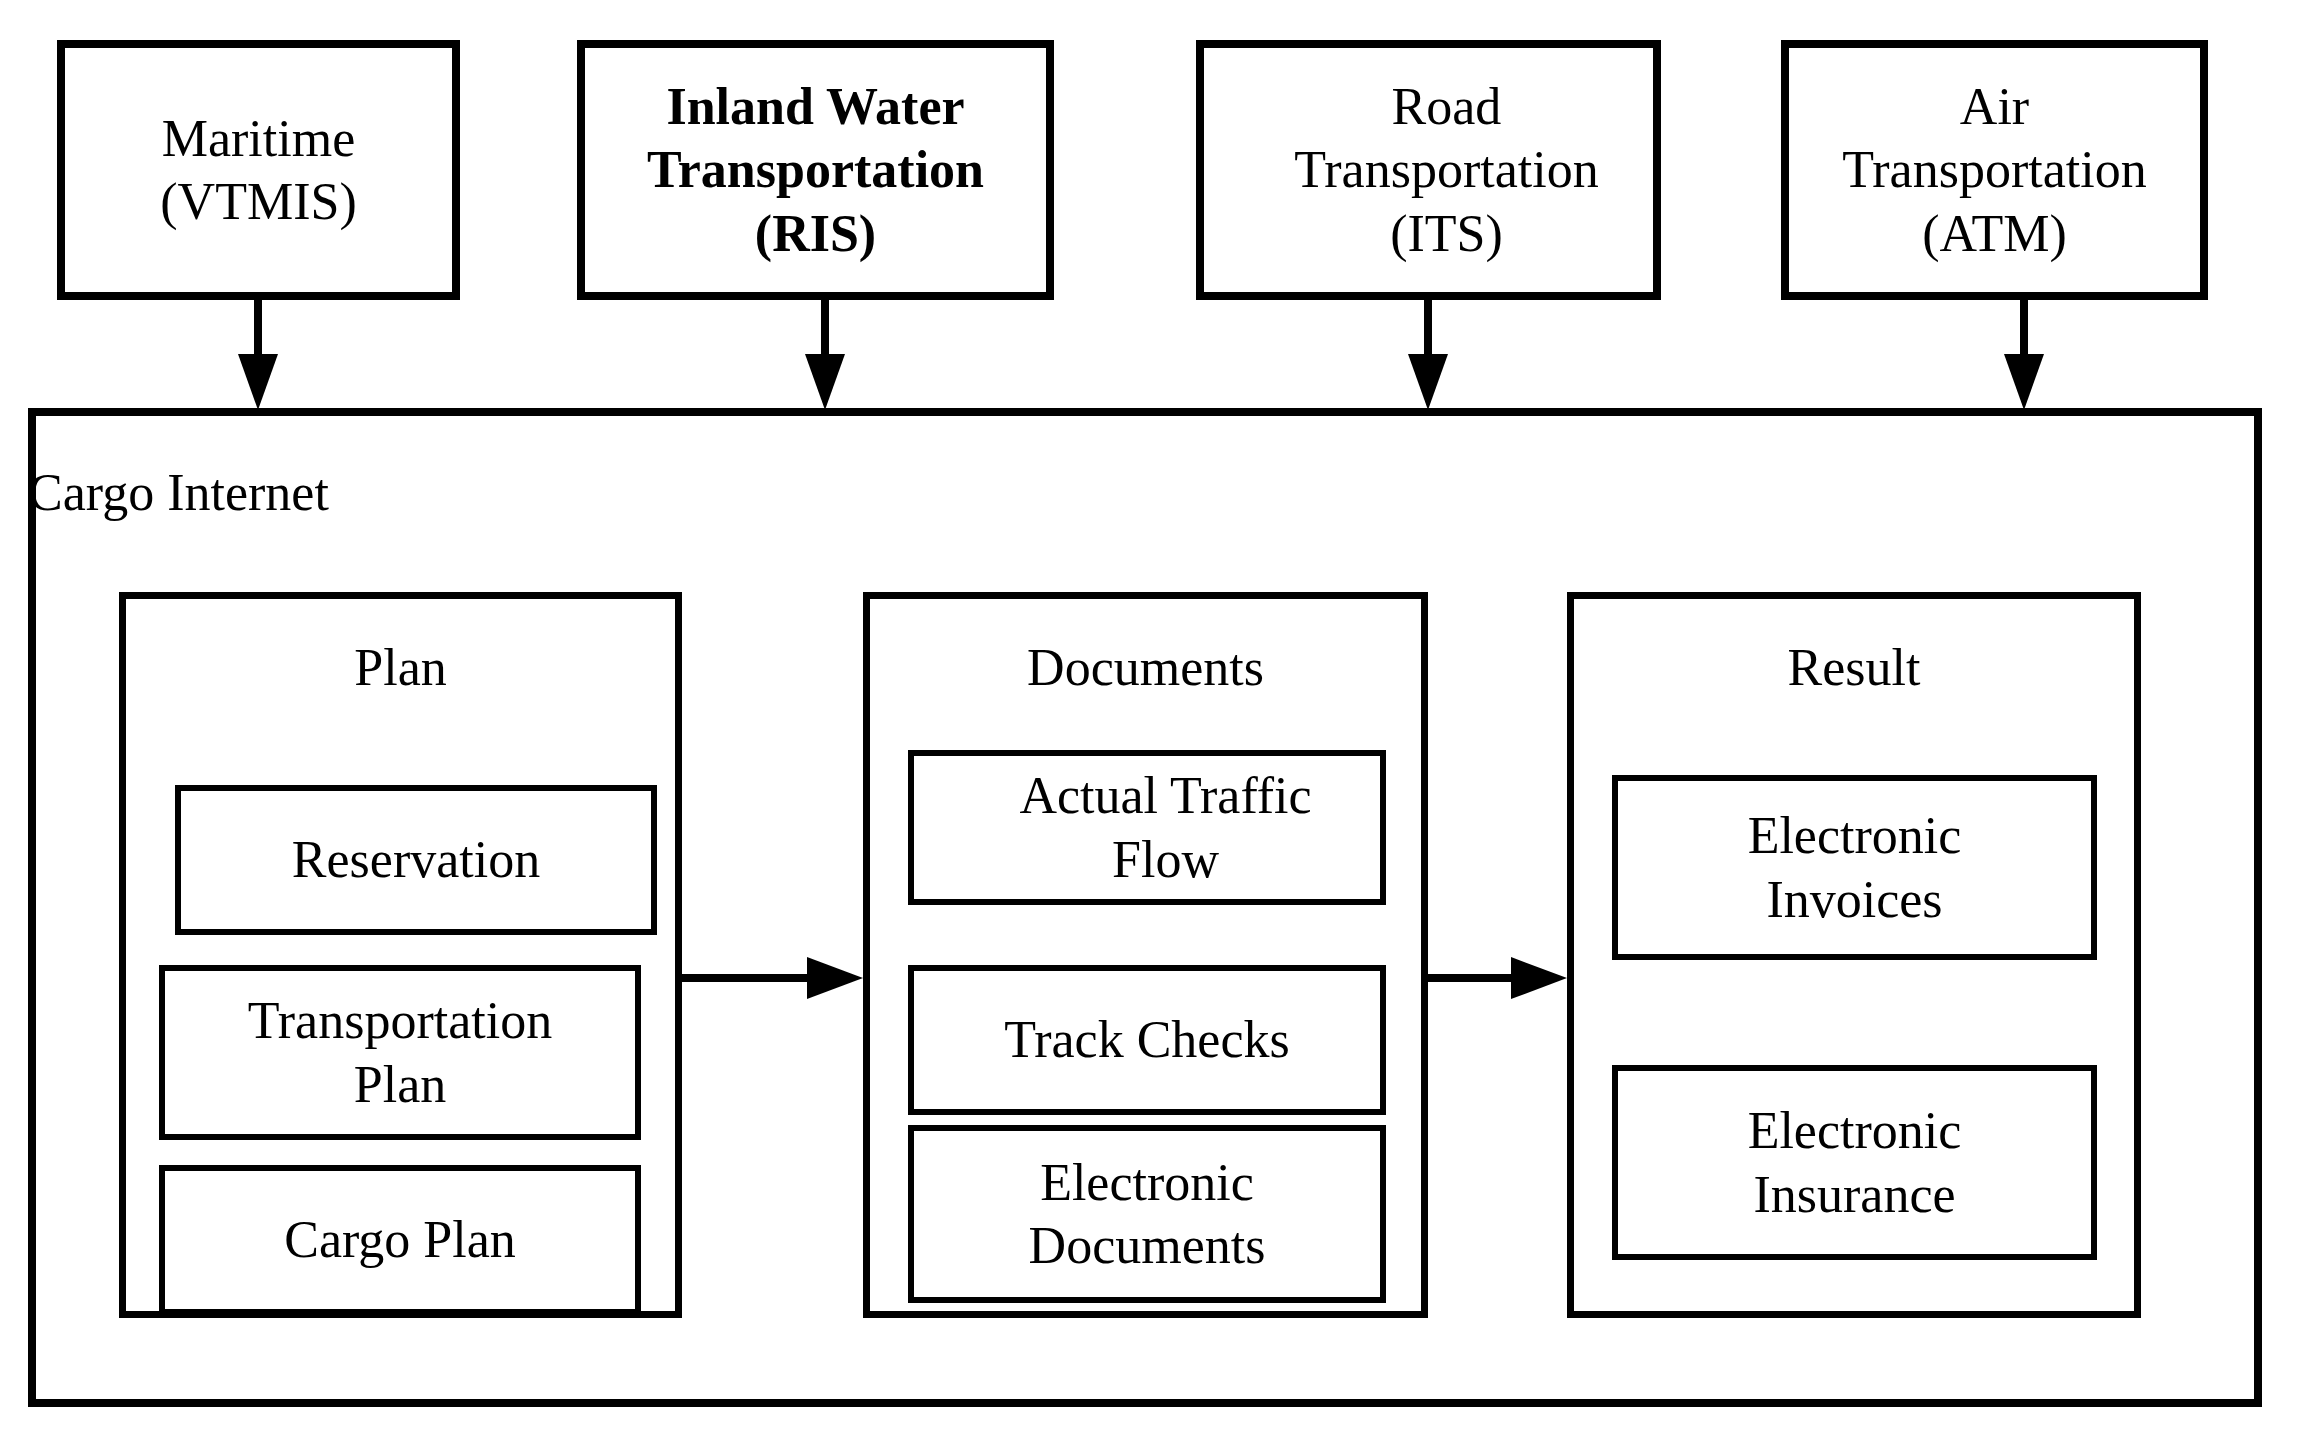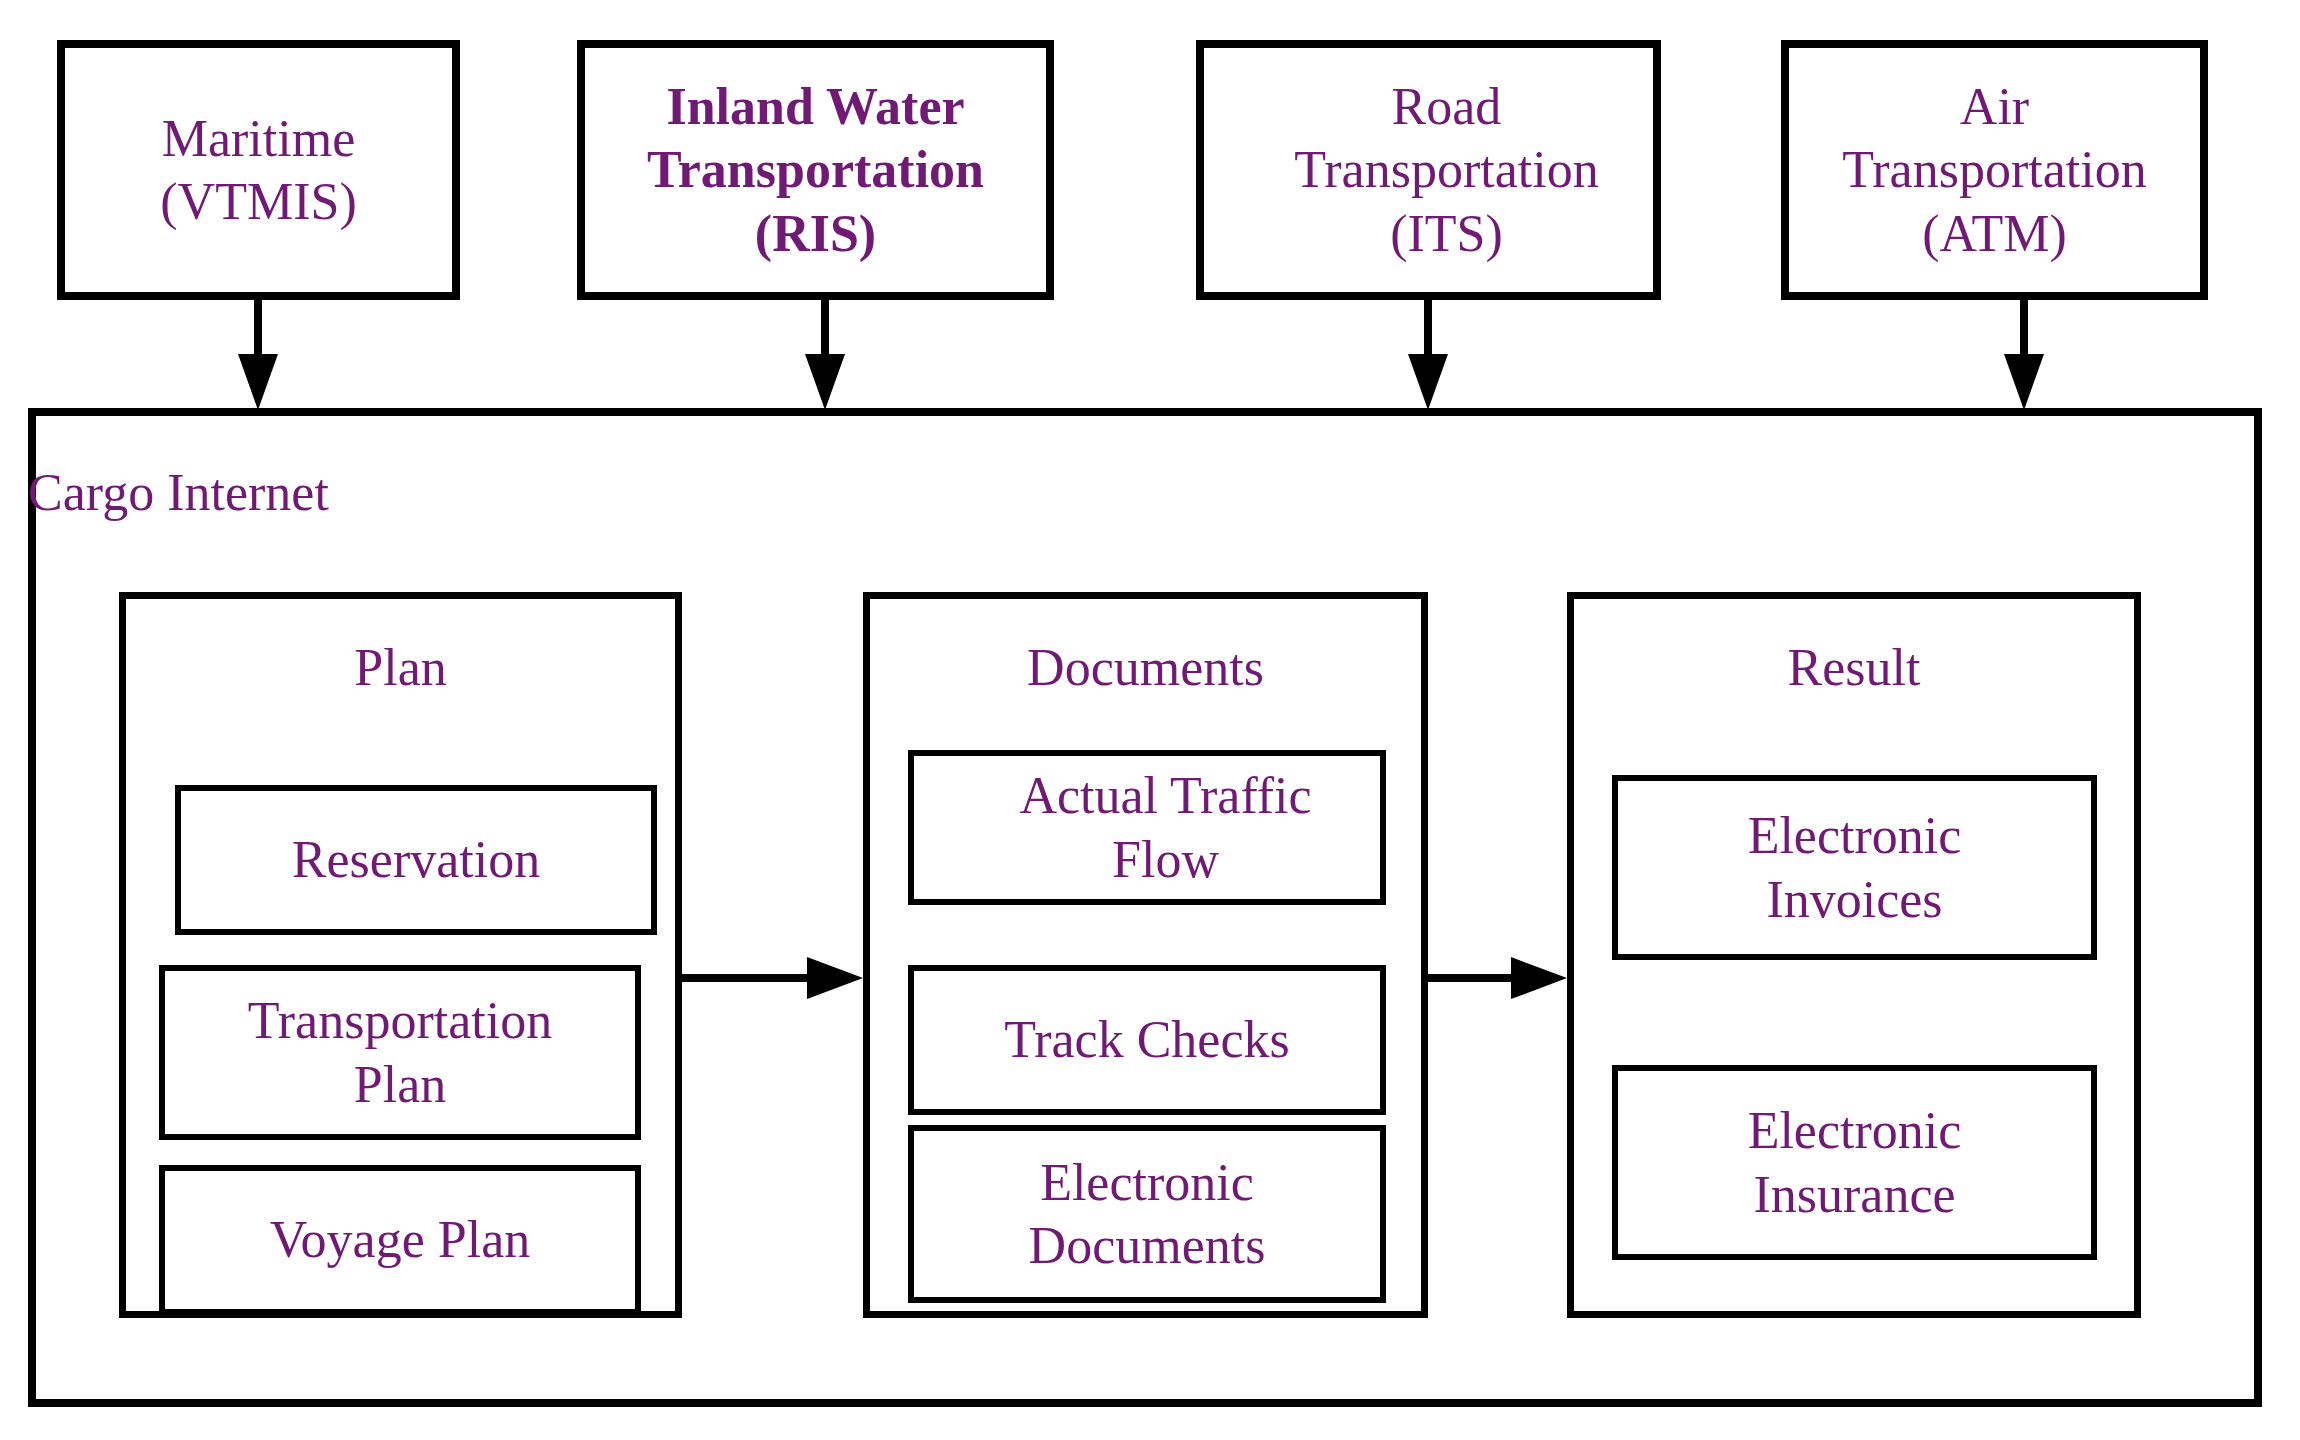--- a/index.html
+++ b/index.html
@@ -6,21 +6,21 @@
     margin: 0;
     padding: 0;
     background: #ffffff;
   }
   .canvas {
     position: relative;
     width: 2300px;
     height: 1440px;
     background: #ffffff;
     font-family: "Liberation Serif", "DejaVu Serif", serif;
-    color: #701a75;
+    color: #000000;
   }
   .label {
     white-space: pre-line;
     text-align: center;
     line-height: 1.22;
   }
   
   .src-box {
     position: absolute;
     top: 40px;
@@ -152,21 +152,21 @@
     <div class="col-header">Plan</div>
   </div>
   <div class="item-box" style="left:159px; top:785px;  width:482px; height:150px;margin-left:16px;">
     <div class="label">Reservation</div>
   </div>
   <div class="item-box" style="left:159px; top:965px;  width:482px; height:175px;">
     <div class="label">Transportation
 Plan</div>
   </div>
   <div class="item-box" style="left:159px; top:1165px; width:482px; height:150px;">
-    <div class="label">Voyage Plan</div>
+    <div class="label">Cargo Plan</div>
   </div>
 
   <div class="stem-h" style="left:682px; top:974px; width:132px;"></div>
   <div class="head-right" style="left:807px; top:957px;"></div>
 
   <div class="col" style="left:863px; width:565px;">
     <div class="col-header">Documents</div>
   </div>
   <div class="item-box" style="left:908px; top:750px;  width:478px; height:155px;padding-left:37px;">
     <div class="label">Actual Traffic

